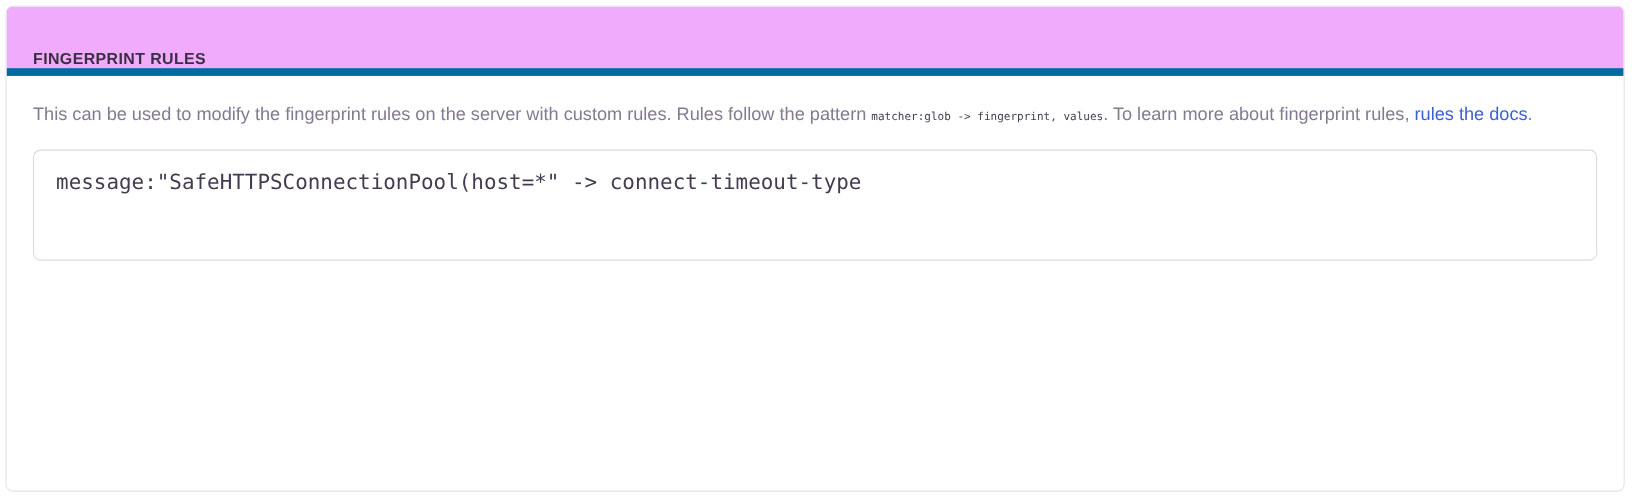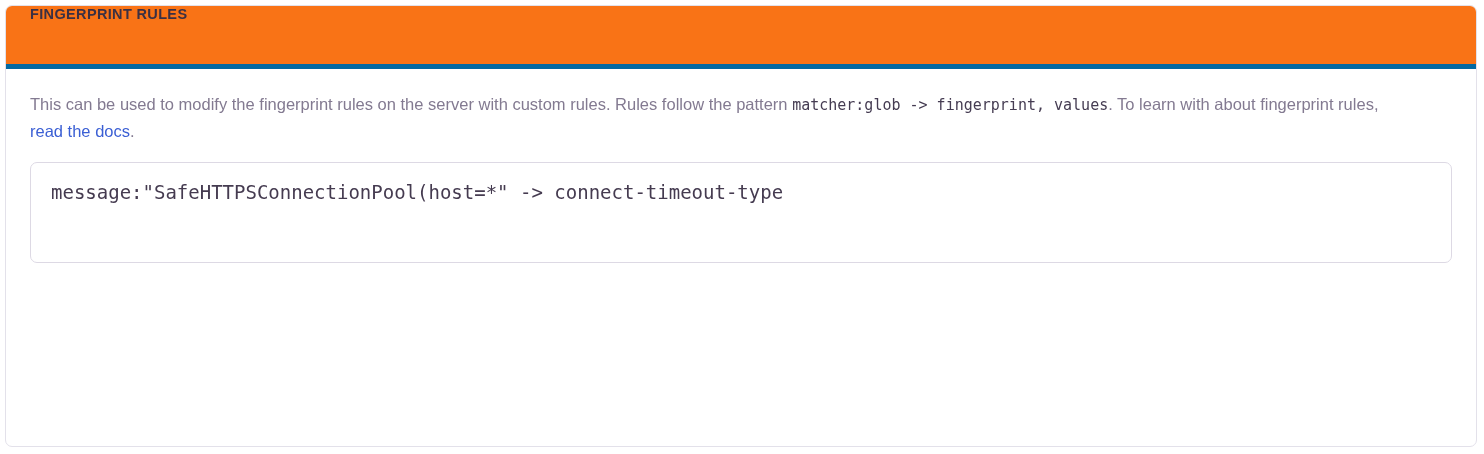--- a/index.html
+++ b/index.html
@@ -23,24 +23,24 @@
     box-sizing: border-box;
     background: #ffffff;
     border: 1px solid #e3e1ea;
     border-radius: 7px;
     overflow: hidden;
   }
 
   .panel-header {
     height: 63px;
     box-sizing: border-box;
-    background: #f97316;
-    border-bottom: 5px solid #0369a1;
+    background: #f0abfc;
+    border-bottom: 7px solid #0369a1;
     display: flex;
-    align-items: flex-start;
+    align-items: flex-end;
     padding: 0 24px;
   }
 
   .panel-title {
     font-size: 14.5px;
     font-weight: bold;
     letter-spacing: 0.35px;
     color: #3b3043;
     text-transform: uppercase;
   }
@@ -52,21 +52,21 @@
   .description {
     font-size: 16.5px;
     line-height: 1.62;
     color: #837a91;
     margin: 0 0 18px 0;
     max-width: 1380px;
   }
 
   .inline-code {
     font-family: "DejaVu Sans Mono", "Liberation Mono", monospace;
-    font-size: 15px;
+    font-size: 10px;
     color: #453c52;
     letter-spacing: 0;
     white-space: pre;
   }
 
   .doc-link {
     color: #3b5fd4;
     text-decoration: none;
   }
 
@@ -112,19 +112,19 @@
 <body>
 
 <div class="panel">
 
   <div class="panel-header">
     <span class="panel-title">FINGERPRINT RULES</span>
   </div>
 
   <div class="panel-body">
 
-    <p class="description"><span>This can be used to modify the fingerprint rules on the server with custom rules. Rules follow the pattern </span><span class="inline-code">matcher:glob -&gt; fingerprint, values</span><span>. To learn with about fingerprint rules, </span><a class="doc-link" href="#">read the docs</a><span>.</span></p>
+    <p class="description"><span>This can be used to modify the fingerprint rules on the server with custom rules. Rules follow the pattern </span><span class="inline-code">matcher:glob -&gt; fingerprint, values</span><span>. To learn more about fingerprint rules, </span><a class="doc-link" href="#">rules the docs</a><span>.</span></p>
 
 
     <textarea class="rules-input" spellcheck="false" placeholder="" style="">message:"SafeHTTPSConnectionPool(host=*" -&gt; connect-timeout-type</textarea>
 
   </div>
 </div>
 
 </body></html>

